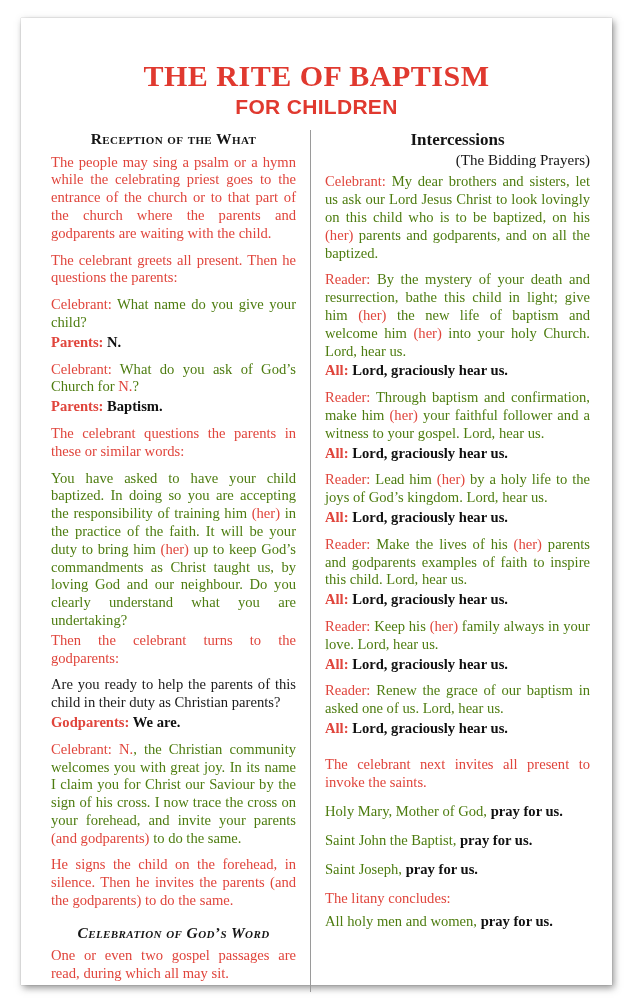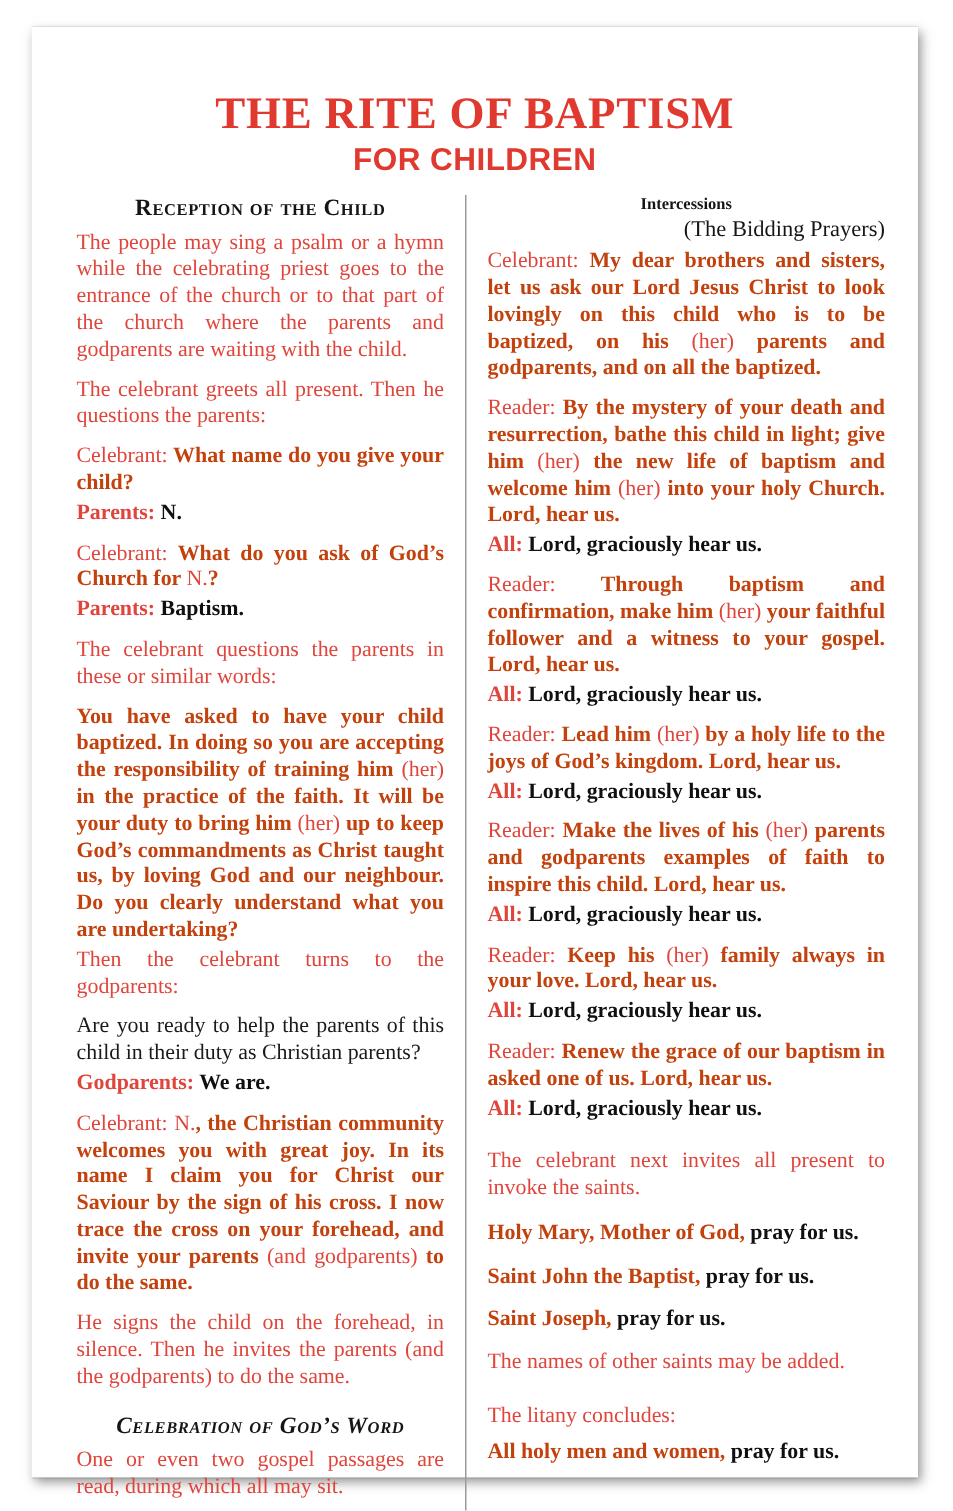--- a/index.html
+++ b/index.html
@@ -92,21 +92,21 @@
     font-size: 15.5px;
     font-variant: small-caps;
     letter-spacing: 0.4px;
     margin: 0 0 5px 0;
     line-height: 1.2;
   }
   .sec-head-plain {
     text-align: center;
     color: #151515;
     font-weight: bold;
-    font-size: 11px;
+    font-size: 17px;
     margin: 0 0 1px 0;
     line-height: 1.2;
   }
   .sec-subhead {
     text-align: right;
     color: #151515;
     font-weight: normal;
     font-size: 15px;
     margin: 0 0 4px 0;
     line-height: 1.2;
@@ -125,21 +125,21 @@
     color: #1a1a1a;
     -webkit-hyphens: none;
     hyphens: none;
   }
   p.tight {
     margin-bottom: 2px;
   }
 
   .red      { color: #e0453c; }
   .red-b    { color: #e0453c; font-weight: bold; margin-top: 40px; }
-  .blk      { color: #c2410c; font-weight: bold; }
+  .blk      { color: #4d7c0f; }
   .blk-b    { color: #101010; font-weight: bold; }
 
   p.red-para {
     color: #e0453c;
   }
 
   .gap-lg { margin-bottom: 18px !important; }
   .gap-md { margin-bottom: 12px !important; }
   .gap-sm { margin-bottom: 6px !important; }
 
@@ -160,21 +160,21 @@
 
     <div class="title-block">
       <div class="title-main">THE RITE OF BAPTISM</div>
       <div class="title-sub">FOR CHILDREN</div>
     </div>
 
     <div class="columns">
 
       <div class="col col-left">
 
-        <div class="sec-head">Reception of the Child</div>
+        <div class="sec-head">Reception of the What</div>
 
         <p class="para red-para">The people may sing a psalm or a hymn while the celebrating priest goes to the entrance of the church or to that part of the church where the parents and godparents are waiting with the child.</p>
 
         <p class="para red-para">The celebrant greets all present. Then he questions the parents:</p>
 
         <p class="para tight"><span class="red">Celebrant:</span><span class="blk"> What name do you give your child?</span></p>
         <p class="para"><span class="red-b">Parents:</span><span class="blk-b"> N.</span></p>
 
         <p class="para tight"><span class="red">Celebrant:</span><span class="blk"> What do you ask of God’s Church for </span><span class="red">N.</span><span class="blk">?</span></p>
         <p class="para"><span class="red-b">Parents:</span><span class="blk-b"> Baptism.</span></p>
@@ -227,21 +227,20 @@
 
         <p class="para red-para gap-md">The celebrant next invites all present to invoke the saints.</p>
 
         <p class="saint-line"><span class="blk">Holy Mary, Mother of God,</span><span class="blk-b"> pray for us.</span></p>
 
         <p class="saint-line"><span class="blk">Saint John the Baptist,</span><span class="blk-b"> pray for us.</span></p>
 
         <p class="saint-line"><span class="blk">Saint Joseph,</span><span class="blk-b"> pray for us.</span></p>
 
 
-        <p class="para red-para gap-lg">The names of other saints may be added.</p>
 
         <p class="para red-para gap-sm">The litany concludes:</p>
 
         <p class="saint-line"><span class="blk">All holy men and women,</span><span class="blk-b"> pray for us.</span></p>
       </div>
     </div>
   </div>
 </div>
 
 </body></html>

